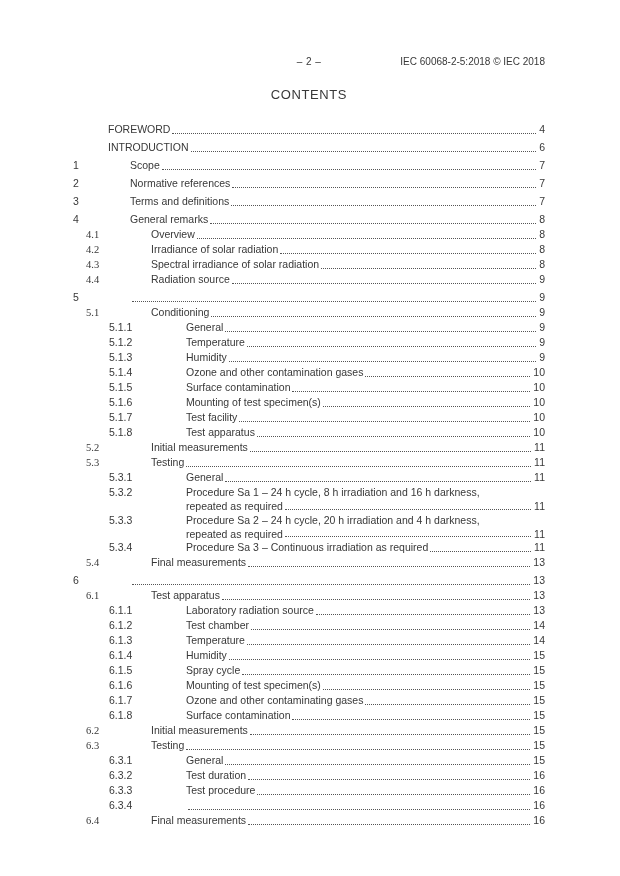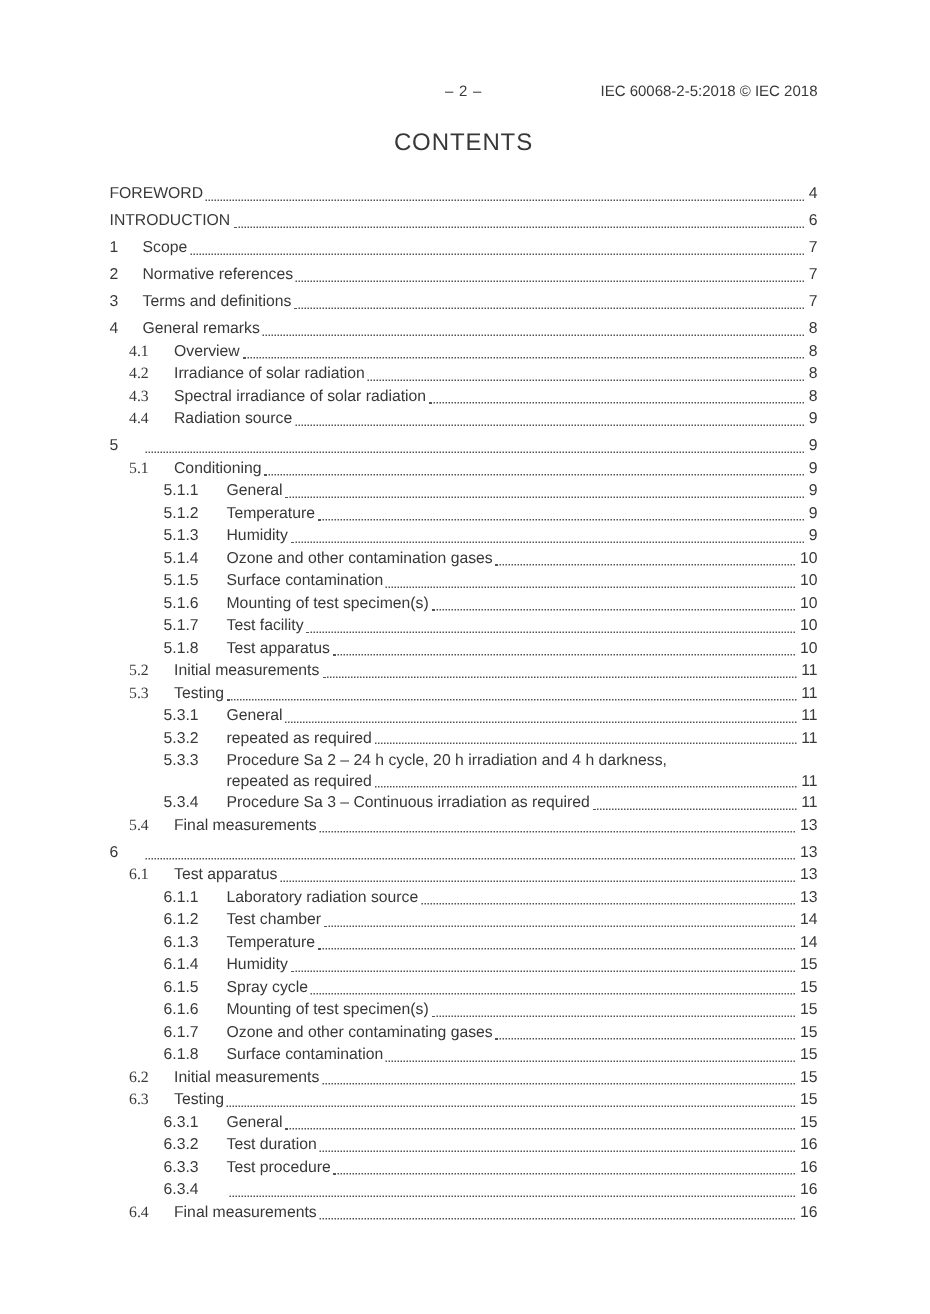--- a/index.html
+++ b/index.html
@@ -16,32 +16,32 @@
   
   .hdr { position:absolute; top:56px; left:73px; right:75px; height:14px; font-size:10px; }
   .hdr .pagemarker {
     position:absolute; left:0; right:0; text-align:center; letter-spacing:0.5px;
   }
   .hdr .docref { position:absolute; right:0; top:0; white-space:nowrap; }
 
   
   .contents-title {
     position:absolute; top:87px; left:73px; right:75px;
-    text-align:center; font-size:16px; letter-spacing:0.6px;
+    text-align:center; font-size:13px; letter-spacing:0.6px;
   }
 
   
   .toc { position:absolute; top:119px; left:73px; width:472px; font-size:10.5px; }
   .row { display:flex; align-items:baseline; line-height:15px; }
   .row.lvl0 { margin-top:3px; }
   .row .num { flex:0 0 auto; white-space:nowrap; }
   .row.lvl0 .num { width:22px; }
   .row.lvl1 { padding-left:13px; } .row.lvl1 .num { width:30px;font-family:Liberation Serif, serif; }
   .row.lvl2 { padding-left:16px; } .row.lvl2 .num { width:42px;margin-left:20px; }
-  .body { flex:1 1 auto; min-width:0; display:flex; flex-direction:column; }
+  .body { flex:1 1 auto; min-width:0; display:flex; flex-direction:column;margin-left:35px; }
   .line { display:flex; align-items:baseline; }
   .line2 { line-height:12.5px; }
   .text, .text2 { white-space:nowrap; }
   .leader {
     flex:1 1 auto; min-width:12px;
     border-bottom:1.5px dotted var(--leader,#555555);
     margin:0 3px 3px 2px;
     align-self:flex-end;
   }
   .pagenum { flex:0 0 auto; white-space:nowrap; }
@@ -307,20 +307,24 @@
         <span class="text">General</span>
         <span class="leader"></span>
         <span class="pagenum">11</span>
       </div>
 
     </div>
   </div>
       <div class="row lvl2">
     <span class="num">5.3.2</span>
     <div class="body">
+      <div class="line line1">
+        <span class="text">Procedure Sa 1 – 24 h cycle, 8 h irradiation and 16 h darkness,</span>
+
+      </div>
       <div class="line line2">
         <span class="text2">repeated as required</span>
         <span class="leader"></span>
         <span class="pagenum">11</span>
       </div>
     </div>
   </div>
       <div class="row lvl2">
     <span class="num">5.3.3</span>
     <div class="body">

